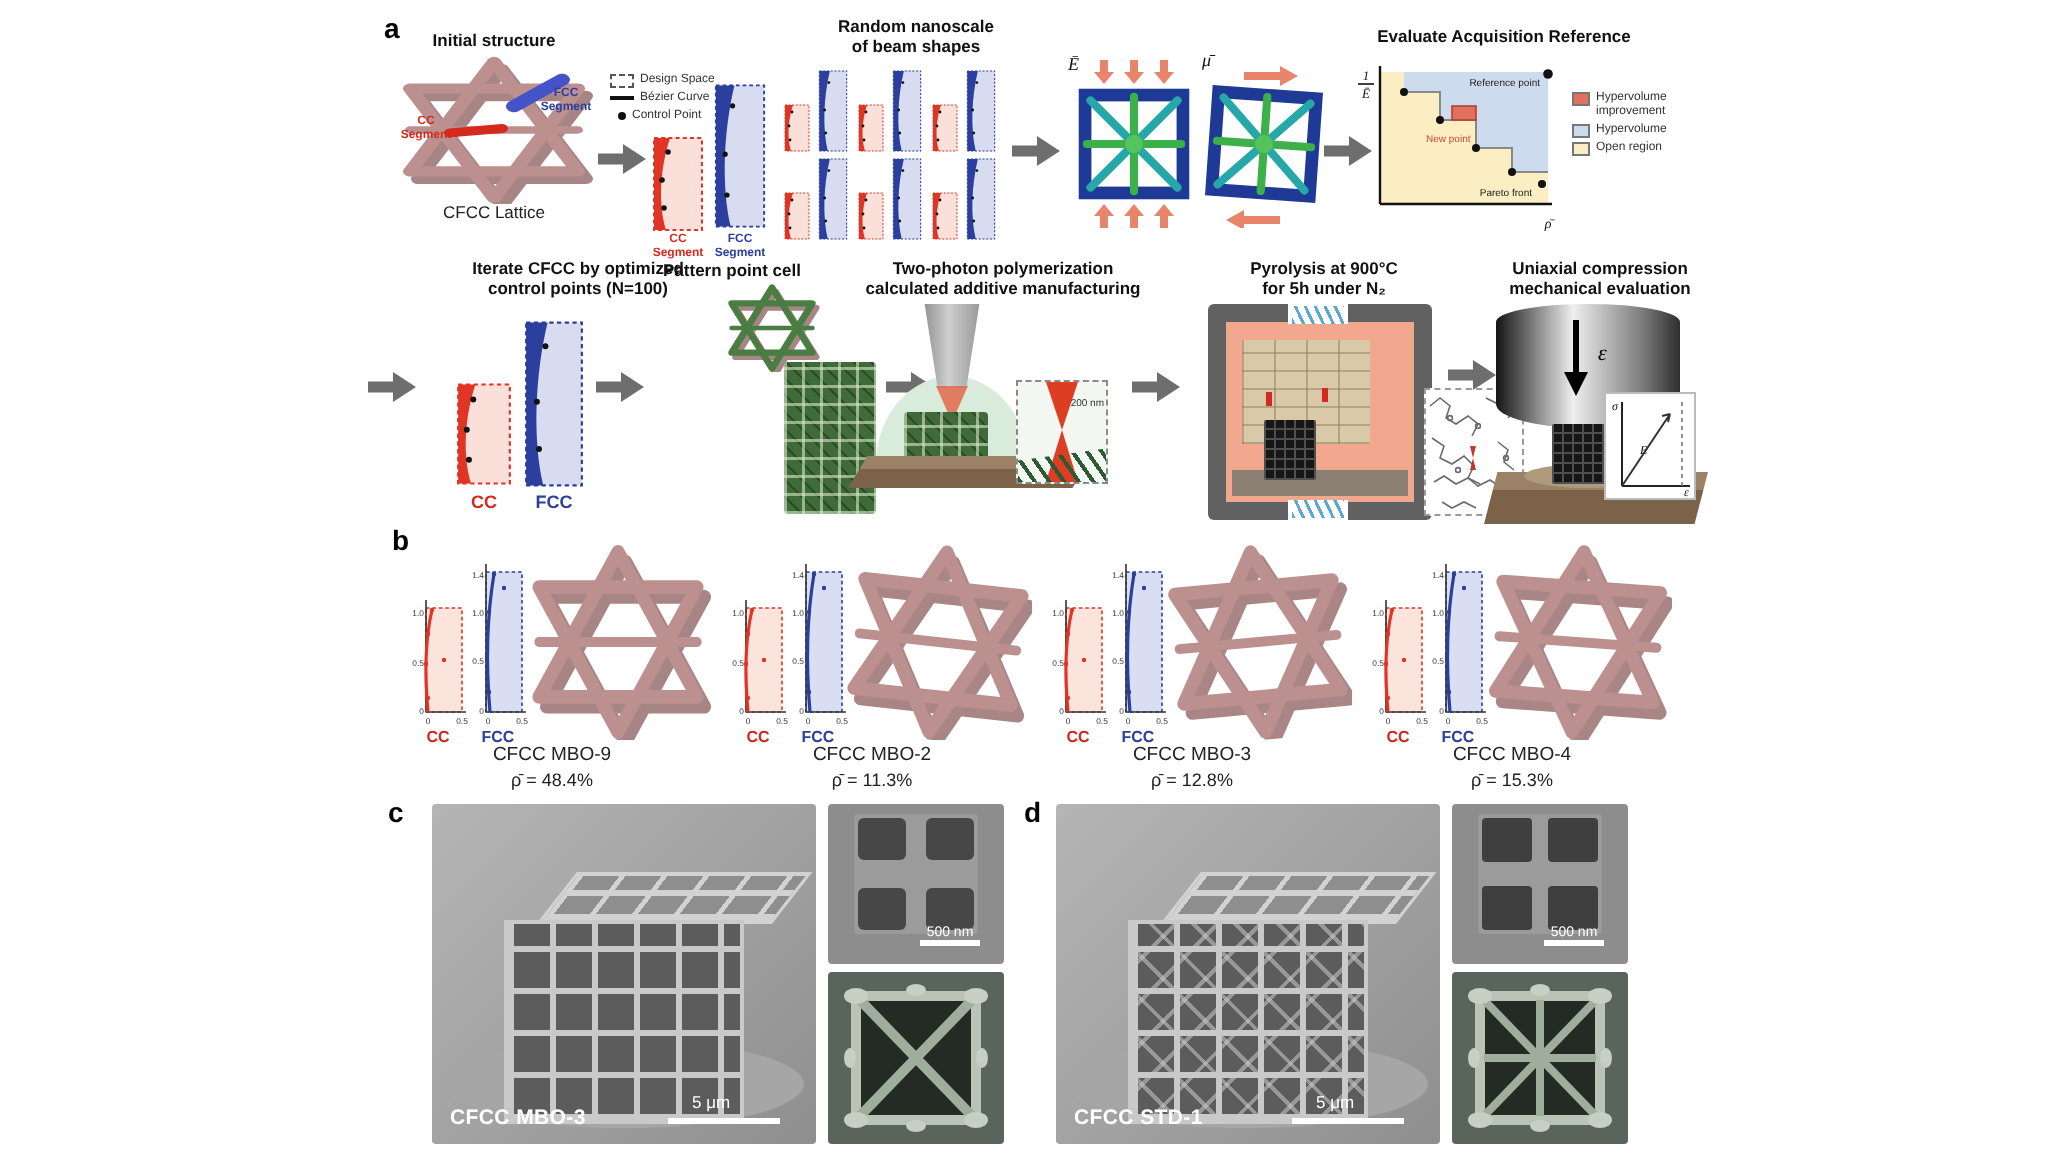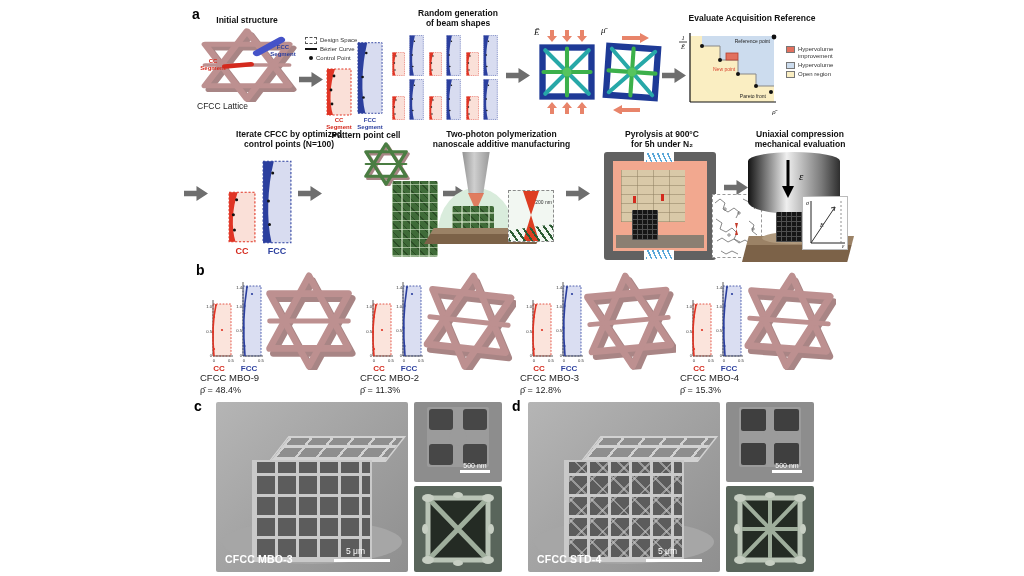--- a/index.html
+++ b/index.html
@@ -1,21 +1,21 @@
 <!DOCTYPE html>
 <html><head>
 <meta charset="utf-8">
 <style>
   *{margin:0;padding:0;box-sizing:border-box}
   html,body{width:1024px;height:576px;background:#fff;font-family:"Liberation Sans",sans-serif;overflow:hidden}
   .abs{position:absolute}
   #fig{position:absolute;left:0;top:0;width:1024px;height:576px;background:#fff}
   .plabel{font-weight:bold;font-size:14px;color:#000}
   .t{font-weight:bold;font-size:8.5px;line-height:1.2;text-align:center;white-space:pre-line;color:#111}
-  .cap{font-size:8px;color:#222;text-align:left;white-space:pre-line}
+  .cap{font-size:8px;color:#222;text-align:center;white-space:pre-line}
   .tiny{font-size:6px;line-height:1.15;color:#333;white-space:pre-line}
   .math{font-family:"Liberation Serif",serif;font-style:italic}
   .arr{width:24px;height:15px;background:#6e6e6e;clip-path:polygon(0 32%,52% 32%,52% 0,100% 50%,52% 100%,52% 68%,0 68%)}
   .red{color:#d42a1e}.blue{color:#2b3f9e}
   .legrow{display:flex;align-items:center;gap:3px;margin-bottom:2px}
   .chip{width:9px;height:7px;border:1px solid #777;flex:0 0 auto}
   .greencube{background-color:#3f6b38;border-radius:2px;
     background-image:repeating-linear-gradient(0deg,rgba(214,232,203,.6) 0 1.5px,transparent 1.5px 9px),
     repeating-linear-gradient(90deg,rgba(214,232,203,.6) 0 1.5px,transparent 1.5px 9px),
     repeating-linear-gradient(45deg,rgba(18,38,14,.45) 0 1px,transparent 1px 6px)}
@@ -126,21 +126,21 @@
     <path d="M60,34 L84,16" stroke="#4553c8" stroke-width="8" stroke-linecap="round" fill="none"></path>
   </svg>
   <div class="abs tiny red" style="left:196px;top:58px;width:34px;text-align:center;font-weight:bold">CC
 Segment</div>
   <div class="abs tiny blue" style="left:266px;top:44px;width:34px;text-align:center;font-weight:bold">FCC
 Segment</div>
   <div class="abs cap" style="left:197px;top:101px;width:100px;font-size:8.5px">CFCC Lattice</div>
 
   <div class="abs arr" style="left:299px;top:72px"></div>
 
-  <div class="abs t" style="left:382px;top:8px;width:152px">Random generation
+  <div class="abs t" style="left:382px;top:8px;width:152px">Random nanoscale
 of beam shapes</div>
   <div class="abs" style="left:305px;top:37px;width:85px">
     <div class="legrow">
         <span style="width:12px;height:7px;border:1px dashed #555;background:#fff"></span>
         <span class="tiny">Design Space</span>
       </div>
     <div class="legrow">
         <span style="width:12px;height:2px;background:#111"></span>
         <span class="tiny">Bézier Curve</span>
       </div>
@@ -270,21 +270,21 @@
 
   <div class="abs t" style="left:325px;top:130px;width:82px">Pattern point cell</div>
   <svg class="abs" style="left:362px;top:142px" width="48" height="44" viewBox="0 0 100 100" preserveAspectRatio="none">
       <use href="#star" width="100" height="100" color="#4a7d42"></use>
     </svg>
   <div class="abs greencube" style="left:392px;top:181px;width:46px;height:76px"></div>
 
   <div class="abs arr" style="left:443px;top:186px"></div>
 
   <div class="abs t" style="left:424px;top:129px;width:155px">Two-photon polymerization
-nanoscale additive manufacturing</div>
+calculated additive manufacturing</div>
   <div class="abs" style="left:424px;top:150px;width:140px;height:112px">
     <div class="abs" style="left:14px;top:38px;width:76px;height:44px;background:#d9ecdc;border-radius:50% 50% 0 0 / 100% 100% 0 0"></div>
     <div class="abs" style="left:34px;top:2px;width:36px;height:42px;background:linear-gradient(90deg,#7d7d7d,#cfcfcf 45%,#8a8a8a);clip-path:polygon(12% 0,88% 0,70% 100%,30% 100%)"></div>
     <div class="abs" style="left:44px;top:43px;width:16px;height:18px;background:#e06a4a;opacity:.85;clip-path:polygon(0 0,100% 0,50% 100%)"></div>
     <div class="abs greencube" style="left:28px;top:56px;width:42px;height:26px"></div>
     <div class="abs" style="left:0px;top:78px;width:122px;height:16px;background:linear-gradient(#9b8266 0 40%,#7c6248 40%);clip-path:polygon(8% 0,100% 0,92% 100%,0 100%)"></div>
     <div class="abs" style="left:84px;top:40px;width:46px;height:52px;background:#f2f7f2;border:1px dashed #8a8a8a">
       <div class="abs" style="left:14px;top:0;width:16px;height:24px;background:#dd3d22;clip-path:polygon(0 0,100% 0,50% 100%)"></div>
       <div class="abs" style="left:14px;top:24px;width:16px;height:26px;background:#dd3d22;clip-path:polygon(50% 0,100% 100%,0 100%)"></div>
       <div class="abs" style="left:0;top:26px;width:44px;height:24px;background:repeating-linear-gradient(55deg,#2c5b33 0 2px,transparent 2px 6px);clip-path:polygon(0 100%,100% 100%,100% 30%,0 55%)"></div>
@@ -453,21 +453,21 @@
           <ellipse cx="77" cy="43" rx="3" ry="5"></ellipse>
       </g>
     </svg>
   </div>
 
   <div class="abs plabel" style="left:512px;top:398px">d</div>
   <div class="abs semmain" style="left:528px;top:402px;width:192px;height:170px">
     <div class="abs" style="left:6px;top:118px;width:180px;height:44px;background:#a6a6a6;border-radius:50%"></div>
     <div class="abs semtop" style="left:52px;top:34px;width:118px;height:26px"></div>
     <div class="abs semfront diag" style="left:36px;top:58px;width:120px;height:102px"></div>
-    <div class="abs semlabel" style="left:9px;bottom:7px">CFCC STD-4</div>
+    <div class="abs semlabel" style="left:9px;bottom:7px">CFCC STD-1</div>
     <div class="abs sbtext" style="left:130px;bottom:16px">5 μm</div>
     <div class="abs sbar" style="left:118px;bottom:10px;width:56px"></div>
   </div>
   <div class="abs" style="left:726px;top:402px;width:88px;height:80px;background:#8d8d8d;border-radius:2px;overflow:hidden">
     <svg width="88" height="80">
       <rect x="13" y="5" width="62" height="60" fill="#9b9b9b" rx="2"></rect>
       <rect x="15" y="7" width="25" height="22" fill="#3f3f3f" rx="2"></rect>
       <rect x="48" y="7" width="25" height="22" fill="#3f3f3f" rx="2"></rect>
       <rect x="15" y="41" width="25" height="22" fill="#3f3f3f" rx="2"></rect>
       <rect x="48" y="41" width="25" height="22" fill="#3f3f3f" rx="2"></rect>

